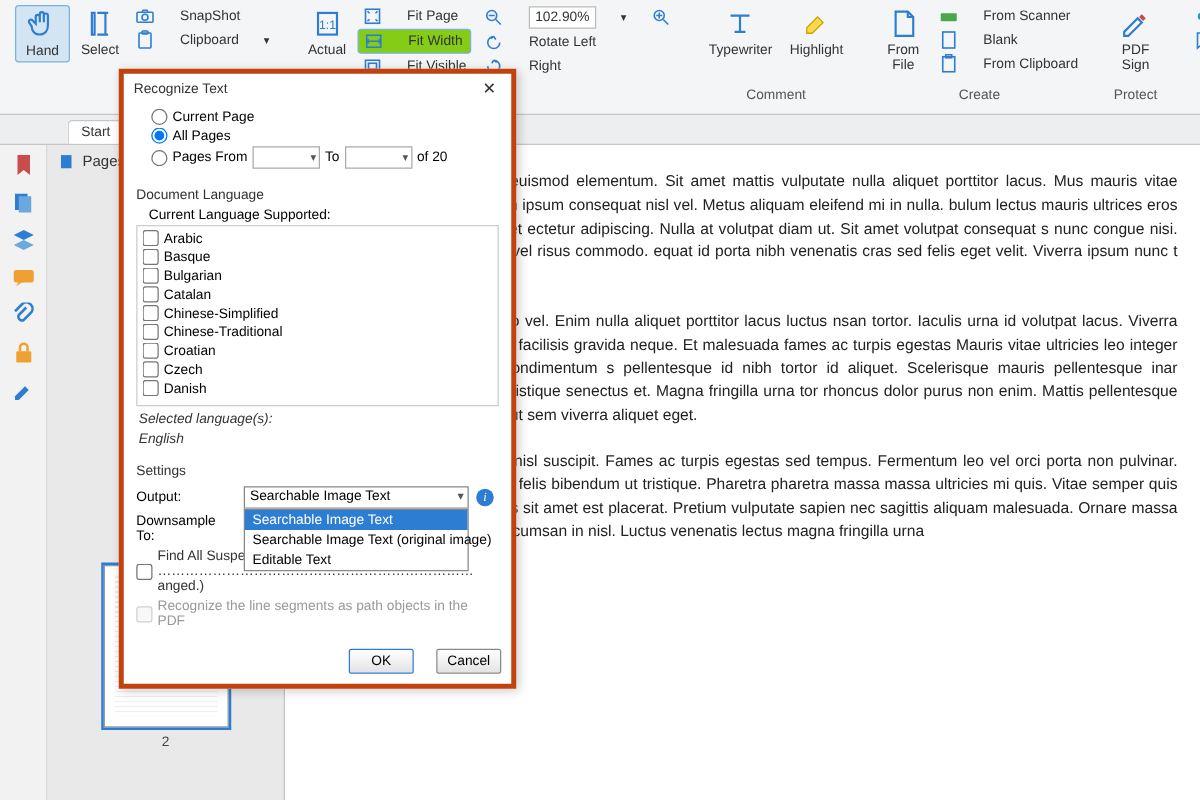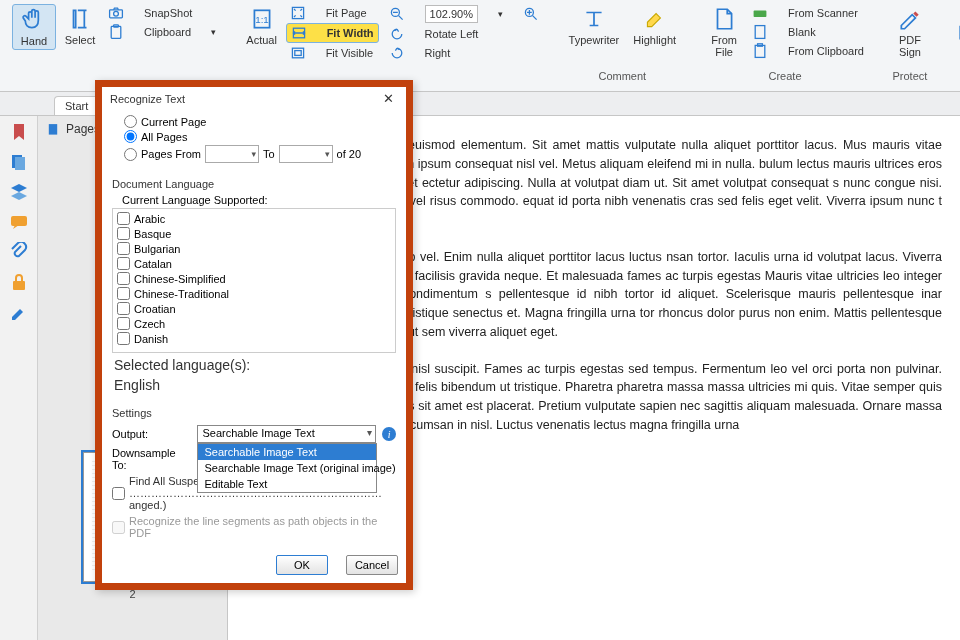--- a/index.html
+++ b/index.html
@@ -10,21 +10,21 @@
 .rgroup { display: flex; flex-direction: column; align-items: center; padding: 0 6px; height: 100%; }
 .rgroup .items { display: flex; gap: 2px; height: 64px; align-items: flex-start; }
 .rgroup .glabel { font-size: 11px; color: #555; margin-top: 2px; }
 .vsep { width: 1px; background: #d0d0d0; height: 72px; margin: 0 4px; }
 .bigbtn { display: flex; flex-direction: column; align-items: center; justify-content: center; padding: 2px 6px; border-radius: 3px; min-width: 44px; }
 .bigbtn svg { width: 26px; height: 26px; }
 .bigbtn .lbl { font-size: 11px; color: #333; margin-top: 2px; }
 .bigbtn.sel { background: #d3e5f3; border: 1px solid #7bb2e0; }
 .smallbtn { display: flex; align-items: center; gap: 20px; padding: 1px 4px; border-radius: 3px; font-size: 11px; color: #333; white-space: nowrap; }
 .smallbtn svg { width: 16px; height: 16px; flex-shrink: 0; }
-.smallbtn.sel { background: #fde047; border: 1px solid #7bb2e0; font-weight: bold; }
+.smallbtn.sel { background: #84cc16; border: 1px solid #7bb2e0; }
 .stack { display: flex; flex-direction: column; gap: 1px; }
 .zoomval { display: inline-flex; align-items: center; border: 1px solid #bbb; background: #fff; padding: 1px 4px; font-size: 11px; height: 18px; }
 
 
 .tabstrip { background: #edeef0; height: 24px; padding-left: 54px; display: flex; align-items: flex-end; border-bottom: 1px solid #c6c6c6; }
 .tab { background: #fff; border: 1px solid #c6c6c6; border-bottom: none; border-radius: 4px 4px 0 0; padding: 3px 16px 3px 10px; font-size: 11px; color: #333; }
 
 
 .workspace { display: flex; height: calc(100% - 116px); }
 .sidebar { width: 38px; background: #f2f2f2; border-right: 1px solid #d0d0d0; display: flex; flex-direction: column; align-items: center; padding-top: 6px; gap: 10px; }
@@ -33,33 +33,33 @@
 .pagespanel .phead { padding: 6px 8px; font-size: 12px; color: #333; display: flex; align-items: center; gap: 6px; }
 .thumbs { flex: 1; padding: 10px; overflow: hidden; }
 .thumb { width: 100px; height: 130px; background: #fff; border: 1px solid #999; margin: 0 auto 6px; position: relative; }
 .thumb.sel { outline: 2px solid #2d7dd2; }
 .thumb::after { content: ""; position: absolute; inset: 8px; background: repeating-linear-gradient(#eee, #eee 1px, transparent 1px, transparent 4px); }
 .thumblabel { text-align: center; font-size: 11px; color: #444; margin-bottom: 6px; }
 .docview { flex: 1; background: #fff; padding: 20px 18px; overflow: hidden; }
 .docview p { font-size: 12.5px; color: #222; line-height: 1.5; text-align: justify; margin-bottom: 18px; }
 
 
-.dialog { position: absolute; left: 95px; top: 55px; width: 318px; background: #fff; border: 7px solid #c2410c; box-shadow: 2px 2px 8px rgba(0,0,0,.2); z-index: 50; margin-top: 25px; }
+.dialog { position: absolute; left: 95px; top: 55px; width: 318px; background: #fff; border: 4px solid #c2410c; box-shadow: 2px 2px 8px rgba(0,0,0,.2); z-index: 50; }
 .dialog .titlebar { display: flex; justify-content: space-between; align-items: center; padding: 4px 8px; font-size: 11px; color: #333; }
 .dialog .titlebar .xbtn { font-size: 13px; cursor: pointer; padding: 0 4px; }
 .fieldset { padding: 4px 10px 8px; }
 .fieldset .legend { font-size: 11px; color: #333; margin: 2px 0 4px; }
 .radiorow { display: flex; align-items: center; gap: 4px; padding: 1px 0 1px 12px; font-size: 11px; }
 .radiorow input[type=radio] { margin: 0; }
 .radiorow .numbox { width: 54px; height: 18px; border: 1px solid #aaa; background: #fff; display: inline-flex; align-items: center; padding: 0 2px; position: relative; }
 .radiorow .numbox::after { content: "▾"; position: absolute; right: 2px; font-size: 9px; color: #555; }
 .langlist { border: 1px solid #ccc; height: 145px; overflow-y: auto; padding: 2px; margin-top: 2px; }
 .langitem { display: flex; align-items: center; gap: 4px; font-size: 11px; padding: 1px 2px; }
 .langitem input { margin: 0; }
-.sel-lang { font-size: 14px; padding: 4px 2px 0; color: #333; }
+.sel-lang { font-size: 11px; padding: 4px 2px 0; color: #333; font-style: italic; }
 .sel-lang .val { display: block; margin-top: 4px; }
 .setrow { display: flex; align-items: center; gap: 6px; font-size: 11px; padding: 2px 0; }
 .setrow .label { width: 80px; }
 .combo { position: relative; width: 180px; }
 .combo .combobox { width: 100%; height: 18px; border: 1px solid #888; background: #fff; font-size: 11px; padding: 1px 16px 1px 4px; position: relative; }
 .combo .combobox::after { content: "▾"; position: absolute; right: 3px; top: 1px; font-size: 10px; color: #555; }
 .combo .dropdown { position: absolute; left: 0; top: 18px; width: 180px; background: #fff; border: 1px solid #888; z-index: 60; }
 .combo .dropdown .opt { font-size: 11px; padding: 2px 6px; white-space: nowrap; }
 .combo .dropdown .opt.sel { background: #2d7dd2; color: #fff; }
 .info-ic { width: 14px; height: 14px; border-radius: 50%; background: #2d7dd2; color: #fff; font-size: 10px; display: inline-flex; align-items: center; justify-content: center; font-style: italic; font-family: Georgia, serif; }

